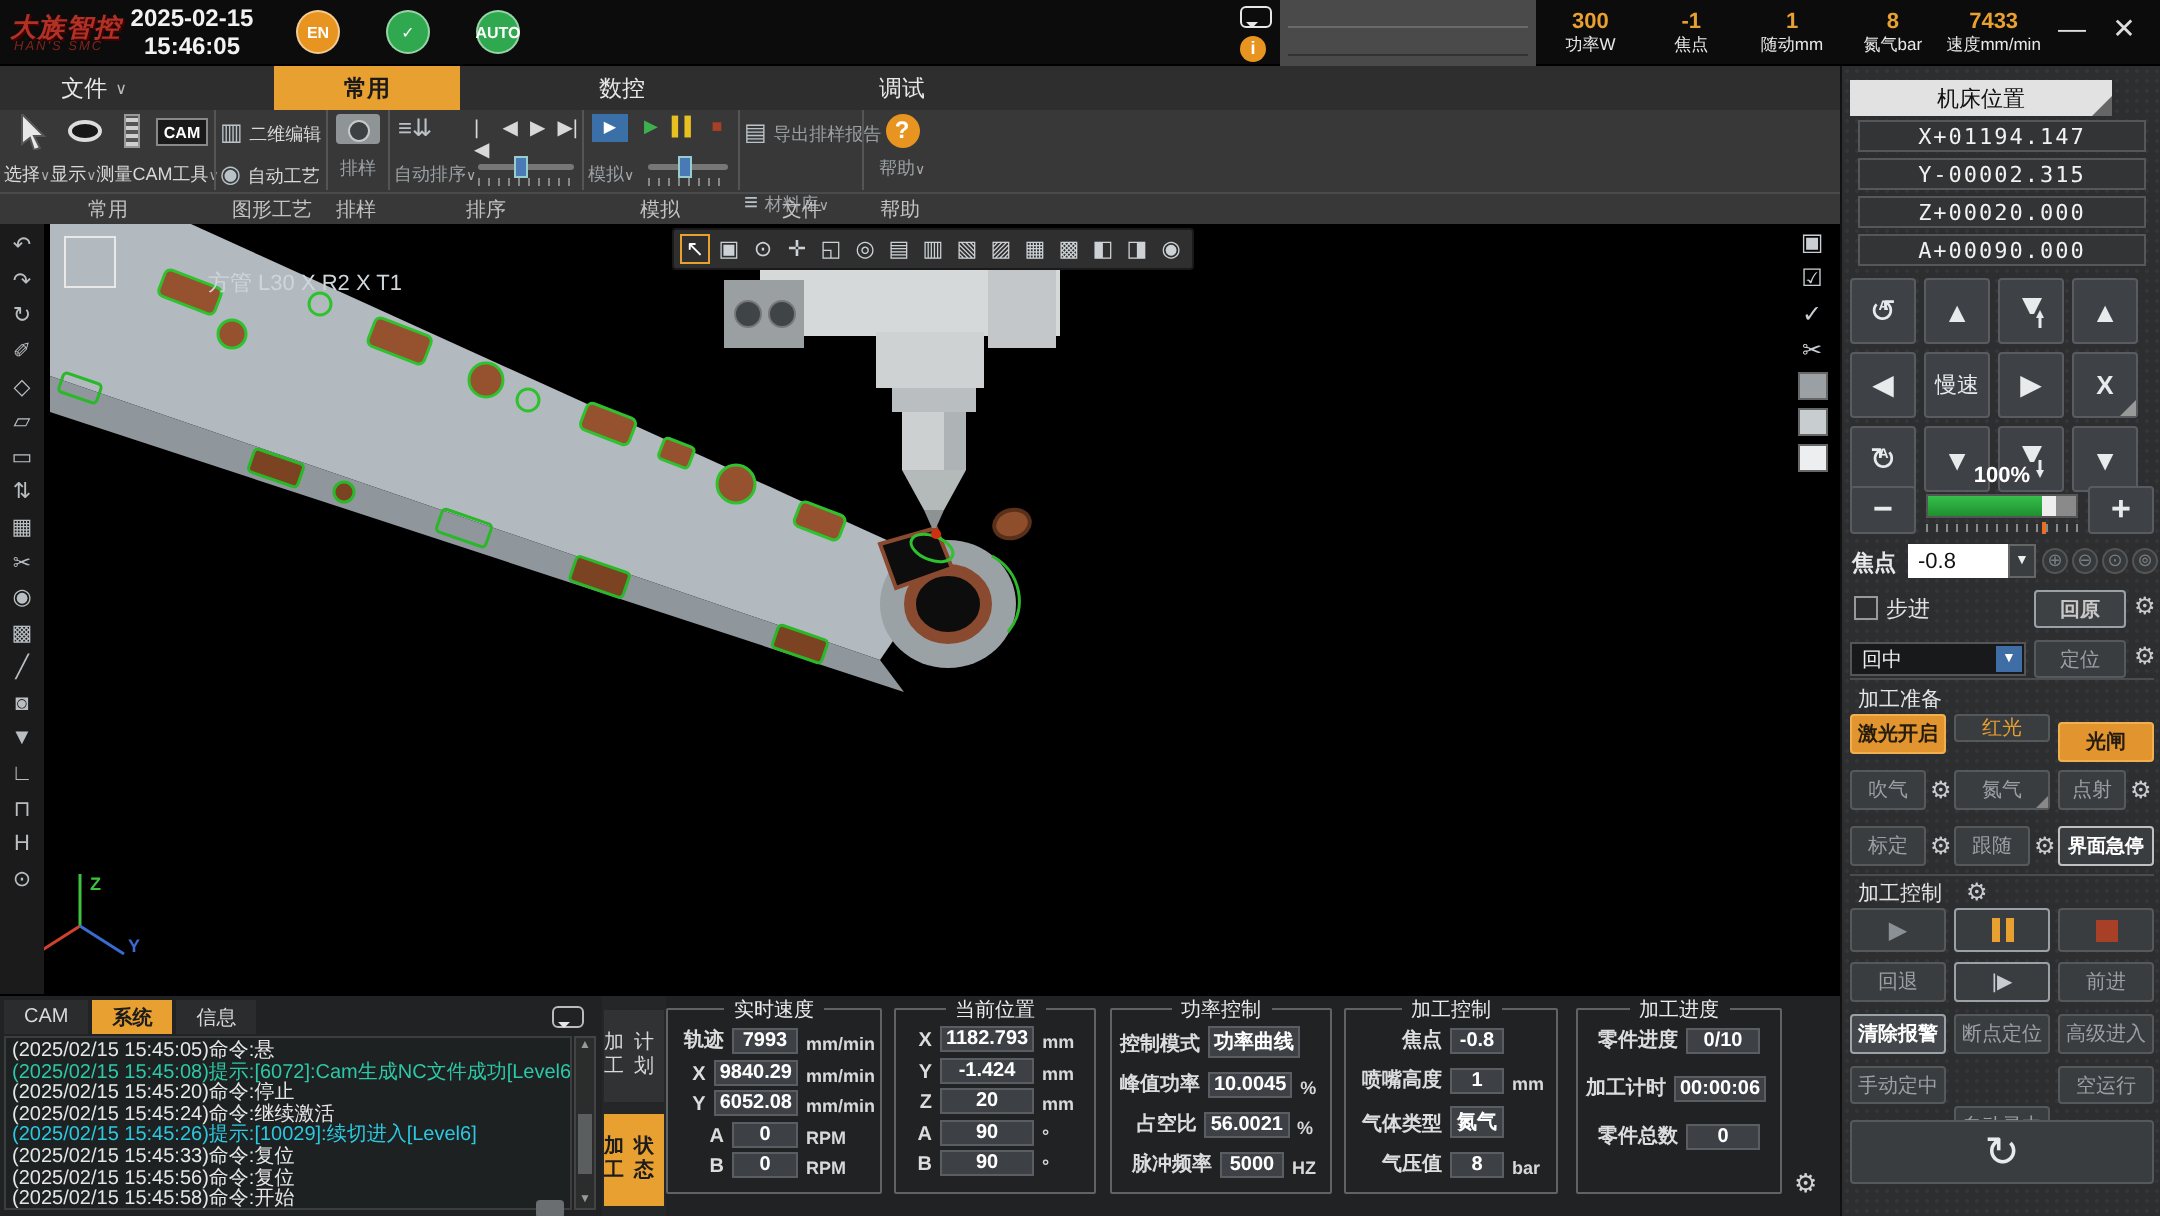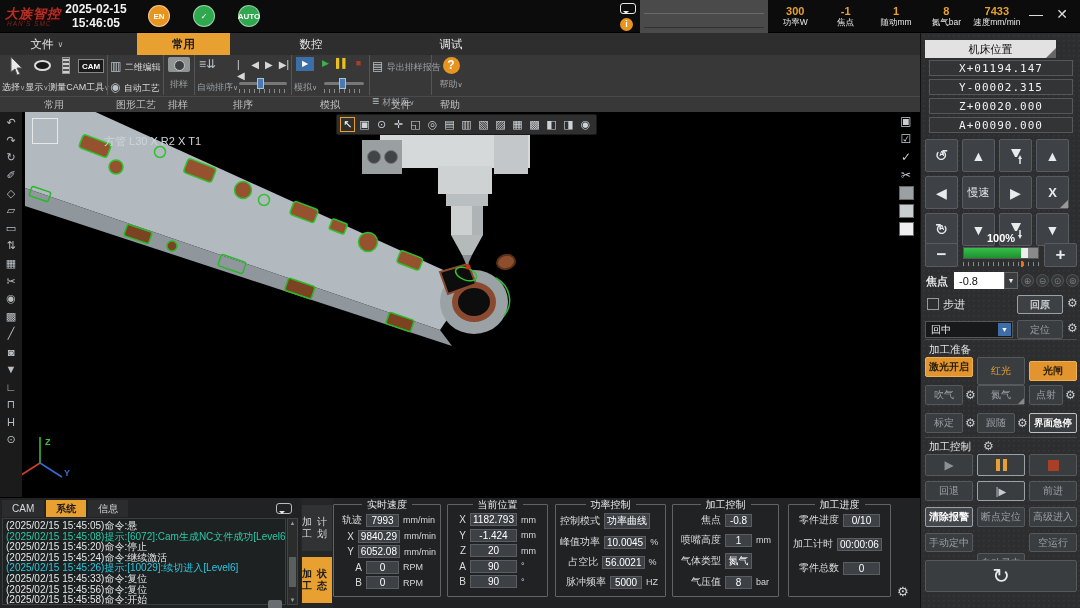--- a/index.html
+++ b/index.html
@@ -110,21 +110,21 @@
 #loglist { position:absolute; left:2px; top:20px; width:284px; height:87px; background:#1d2121; border:1px solid #3a3e3e; padding:2px 3px; overflow:hidden; }
 .logline { font-size:10px; line-height:10.6px; white-space:nowrap; }
 #lscroll { position:absolute; left:287px; top:20px; width:11px; height:87px; background:#2b2d2d; border:1px solid #444; }
 #lscroll .thumb { position:absolute; left:1px; width:7px; top:38px; height:30px; background:#5a5e5e; }
 #lscroll .ar { position:absolute; left:0; width:9px; text-align:center; font-size:6px; color:#999; }
 #vtabs { position:absolute; left:301px; top:0; width:32px; height:111px; background:#242628; }
 .vtab { position:absolute; left:1px; width:30px; height:46px; background:#303234; color:#d8d8d8; font-size:10px; display:flex; flex-direction:row; align-items:center; justify-content:center; line-height:12px; }
 .vtab.active { background:#e8a030; color:#1c1c1c; font-weight:bold; }
 .panel { position:absolute; top:6px; height:93px; border:1px solid #5f6366; border-radius:1px; padding-top:8px; }
 .panel .title { position:absolute; top:-7px; left:50%; transform:translateX(-50%); background:#202224; padding:0 5px; font-size:10px; color:#ececec; white-space:nowrap; }
-.prow { display:flex; align-items:center; gap:4px; padding:0 4px; }
+.prow { display:flex; align-items:flex-end; gap:4px; padding:0 4px;font-weight:bold; }
 .pl { text-align:right; font-size:10px; color:#dcdcdc; white-space:nowrap; }
 .pv { flex:1; background:#3d4145; border:1px solid #5a5e62; color:#fff; font-size:10px; text-align:center; padding:0 2px; white-space:nowrap; }
 .pu { font-size:9px; color:#d8d8d8; white-space:nowrap; }
 .p-speed { left:333px; width:108px; } .p-speed .pl{width:24px;} .p-speed .pu{width:33px;} .p-speed .prow{margin-bottom:2.5px;}
 .p-pos { left:447px; width:101px; } .p-pos .pl{width:14px;} .p-pos .pu{width:22px;} .p-pos .prow{margin-bottom:2.5px;}
 .p-pow { left:555px; width:111px; } .p-pow .pl{width:46px;} .p-pow .pu{width:15px;} .p-pow .prow{margin-bottom:6px;}
 .p-proc { left:672px; width:107px; } .p-proc .pl{width:44px;} .p-proc .pu{width:18px;} .p-proc .prow{margin-bottom:6px;}
 .p-prog { left:788px; width:103px; } .p-prog .pl{width:46px;} .p-prog .pu{width:2px;} .p-prog .prow{margin-bottom:10px;}
 #bgear { position:absolute; left:897px; top:86px; font-size:13px; color:#cfd3d6; }
 #printico { position:absolute; left:268px; top:102px; width:14px; height:9px; background:#6a6e70; border-radius:2px; }
@@ -379,21 +379,21 @@
   <div class="sel" style="left:4px; top:288px; width:88px; height:17px;">
     <span>回中</span>
     <span class="dd">▼</span>
   </div>
   <div class="rbtn" style="left:96px; top:287px; width:46px; height:19px;">定位</div>
   <div class="gear" style="left:146px; top:288px;">⚙</div>
 
   <div class="sline" style="top:306px;"></div>
   <div class="shead" style="top:310px;">加工准备</div>
   <div class="rbtn orange" style="left:4px; top:324px; width:48px; height:20px;">激光开启</div>
-  <div class="rbtn otext" style="left:56px; top:324px; width:48px; height:28px;">红光</div>
+  <div class="rbtn otext" style="left:56px; top:324px; width:48px; height:14px;">红光</div>
   <div class="rbtn orange" style="left:108px; top:328px; width:48px; height:20px;">光闸</div>
 
   <div class="rbtn" style="left:4px; top:352px; width:38px; height:20px;">吹气</div>
   <div class="gear" style="left:44px; top:355px;">⚙</div>
   <div class="rbtn fold2" style="left:56px; top:352px; width:48px; height:20px;">氮气</div>
   <div class="rbtn" style="left:108px; top:352px; width:34px; height:20px;">点射</div>
   <div class="gear" style="left:144px; top:355px;">⚙</div>
 
   <div class="rbtn" style="left:4px; top:380px; width:38px; height:20px;">标定</div>
   <div class="gear" style="left:44px; top:383px;">⚙</div>

